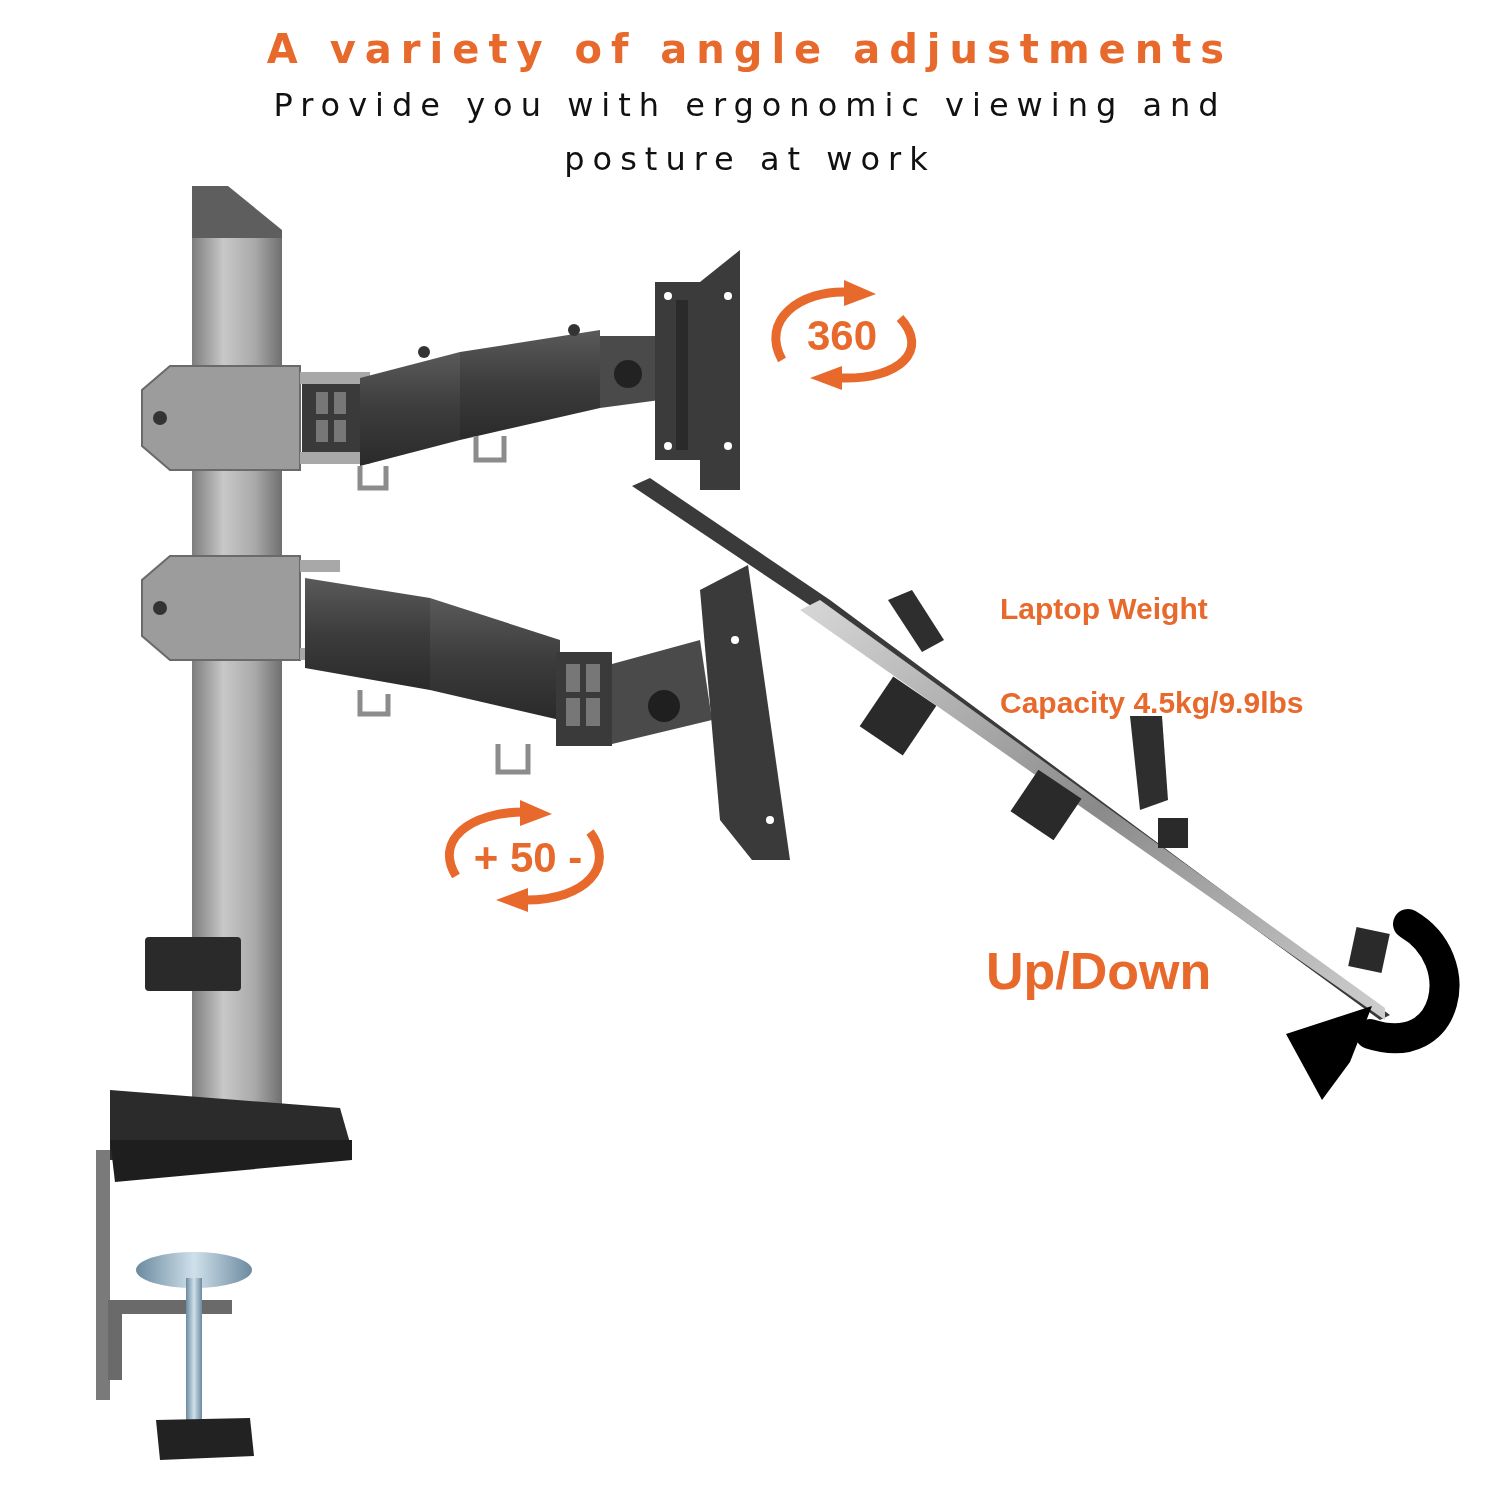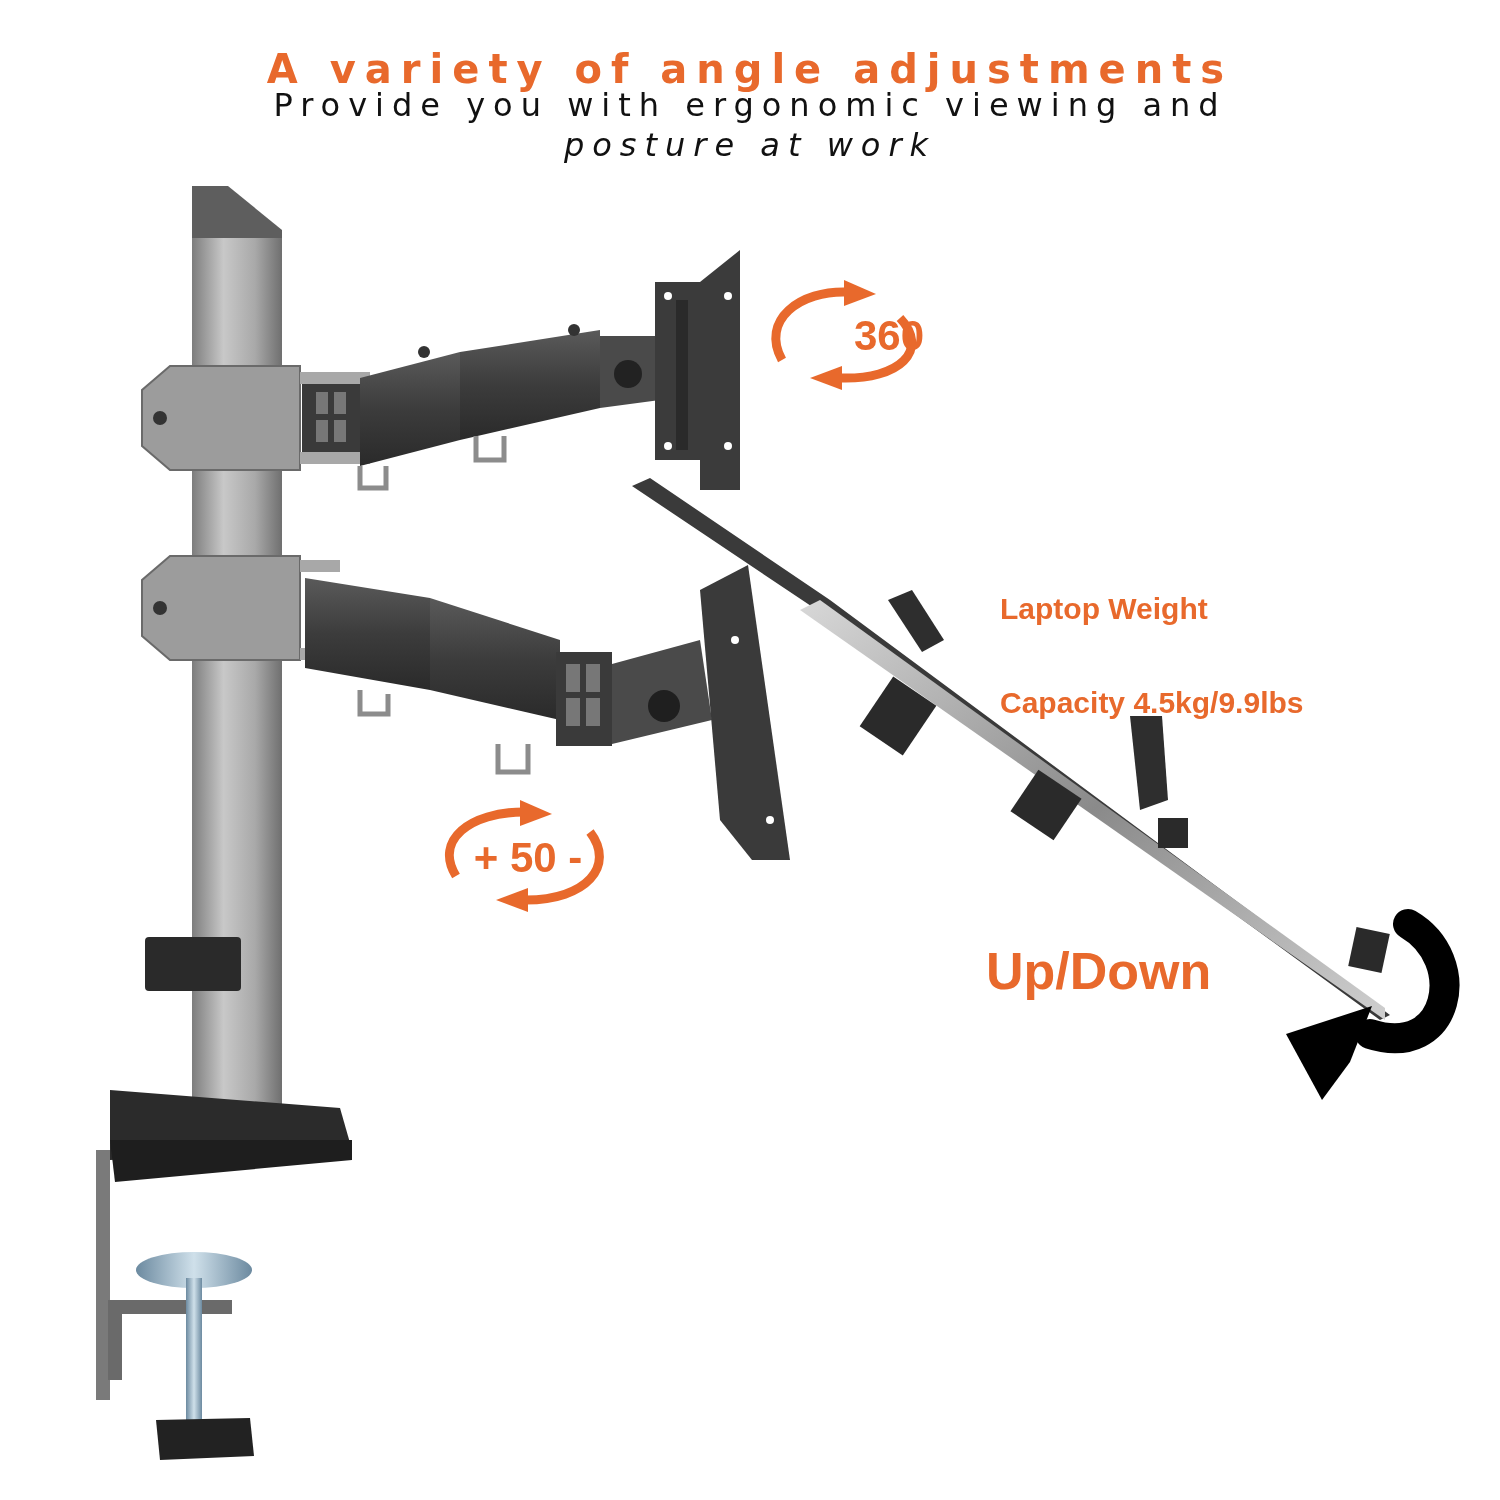--- a/index.html
+++ b/index.html
@@ -1,28 +1,28 @@
 <!DOCTYPE html>
 <html><head>
 <meta charset="utf-8">
 <style>
   html, body { margin: 0; padding: 0; background: #ffffff; }
   body { width: 1500px; height: 1500px; position: relative; overflow: hidden; font-family: "DejaVu Sans", sans-serif; }
   .headline {
     position: absolute; left: 0; top: 26px; width: 1500px; text-align: center;
     font-family: "DejaVu Sans", sans-serif; font-weight: bold; font-size: 40px;
-    letter-spacing: 9px; color: #e8692c; margin-top: 20px;
+    letter-spacing: 9px; color: #e8692c;
   }
   .subline {
     position: absolute; left: 0; width: 1500px; text-align: center;
     font-family: "DejaVu Sans", sans-serif; font-weight: normal; font-size: 32px;
     letter-spacing: 8px; color: #111111;
   }
   .sub1 { top: 86px; }
-  .sub2 { top: 126px; font-style: italic; }
+  .sub2 { top: 140px; }
   .art { position: absolute; left: 0; top: 0; }
   .badge-text {
     position: absolute; font-family: "Liberation Sans", sans-serif; font-weight: bold;
     color: #e8692c; text-align: center;
   }
   .label-orange {
     position: absolute; font-family: "Liberation Sans", sans-serif; font-weight: bold;
     color: #e8692c; line-height: 46px;
   }
 </style>
@@ -159,19 +159,19 @@
     <path d="M590,832 C616,866 586,900 526,900" fill="none" stroke="#e8692c" stroke-width="9"></path>
     <polygon points="528,888 496,900 528,912" fill="#e8692c"></polygon>
   </g>
 
   <g>
     <path d="M1408,924 C1470,960 1450,1060 1370,1034" fill="none" stroke="#000" stroke-width="30" stroke-linecap="round"></path>
     <polygon points="1286,1034 1372,1006 1350,1062 1322,1100" fill="#000"></polygon>
   </g>
 </svg>
 
-<div class="badge-text" style="left:782px; top:312px; width:120px; font-size:42px;margin-left:47px;">360</div>
+<div class="badge-text" style="left:782px; top:312px; width:120px; font-size:42px;">360</div>
 <div class="badge-text" style="left:448px; top:834px; width:160px; font-size:42px;">+ 50 -</div>
 
 <div class="label-orange" style="left:1000px; top:586px; width:370px; font-size:30px;">Laptop Weight</div>
 <div class="label-orange" style="left:1000px; top:632px; width:370px; font-size:30px;margin-top:48px;">Capacity 4.5kg/9.9lbs</div>
 
 <div class="label-orange" style="left:986px; top:948px; width:230px; font-size:52px;">Up/Down</div>
 
 </body></html>

